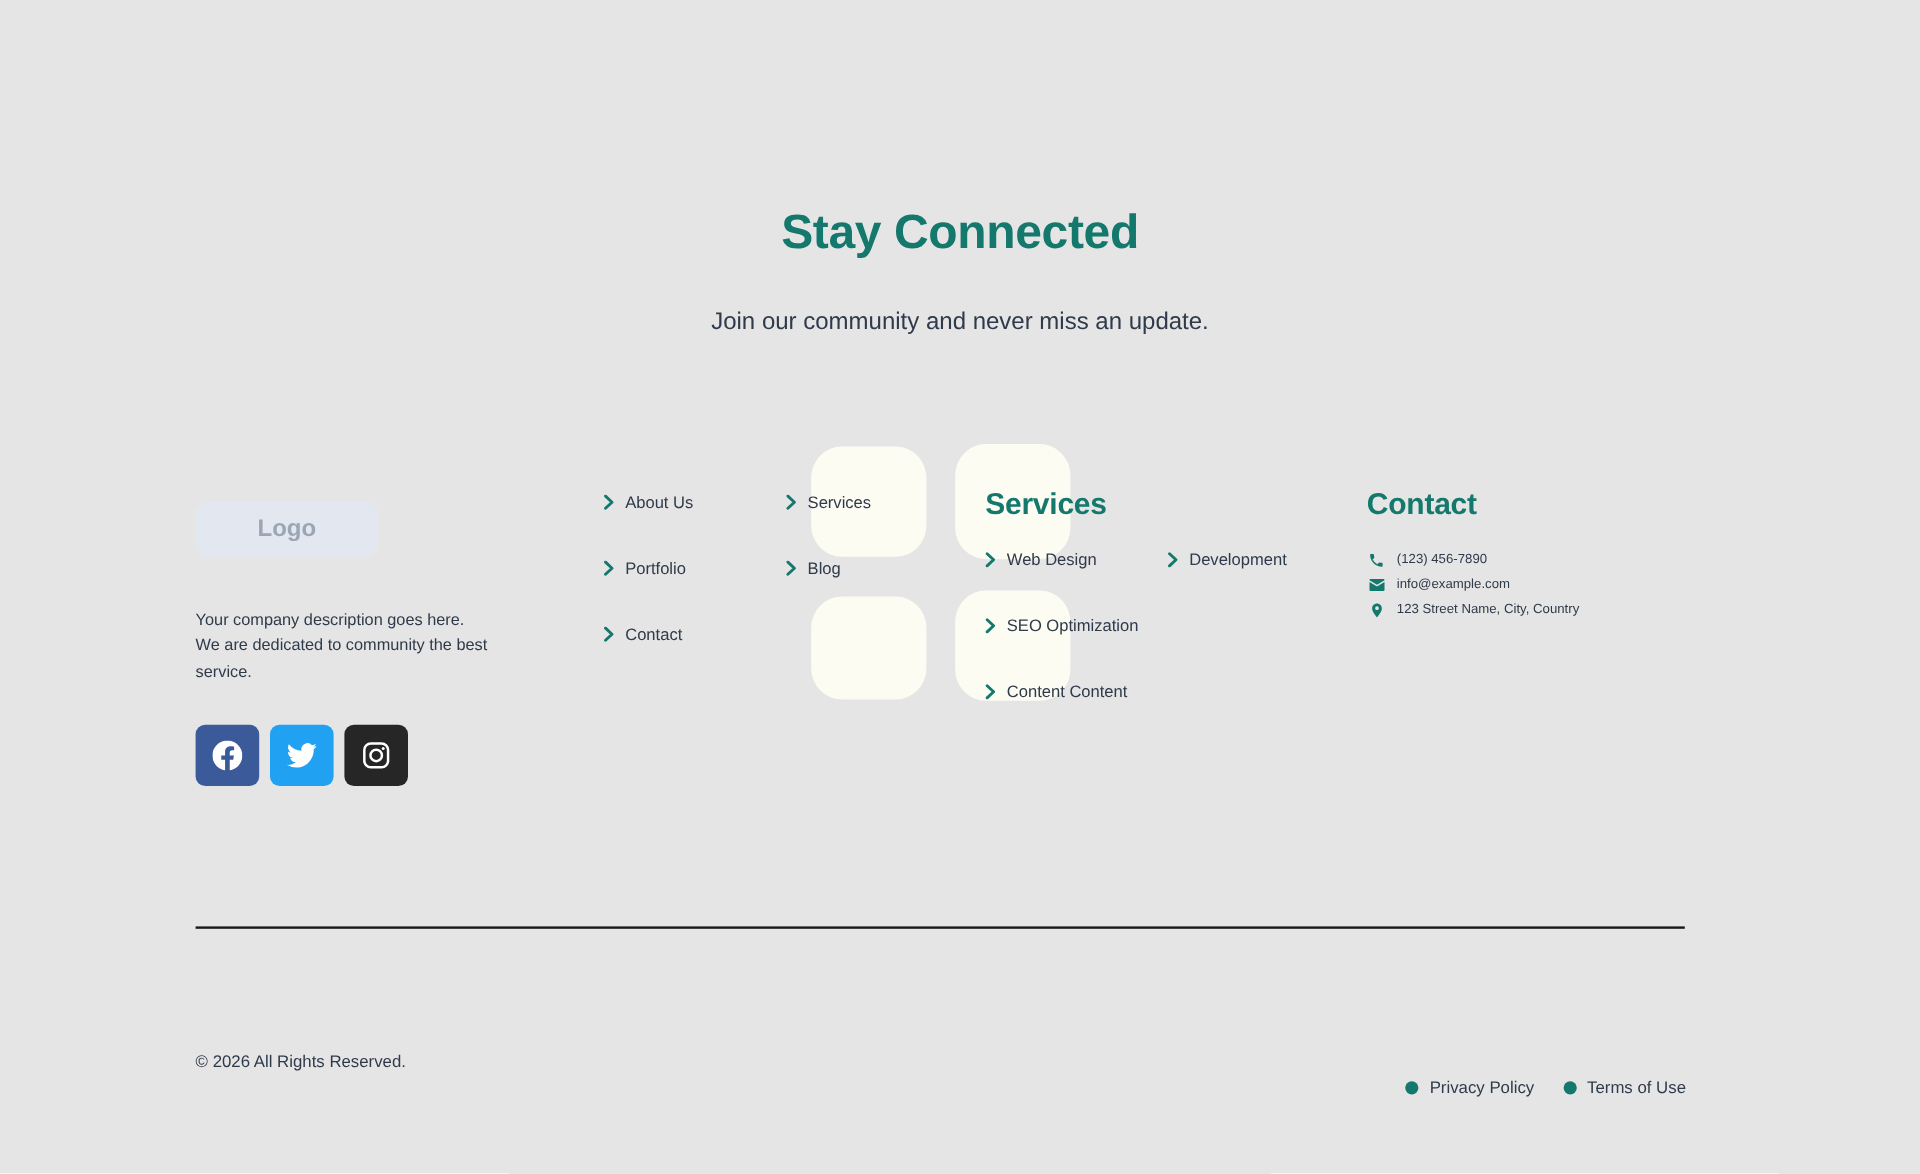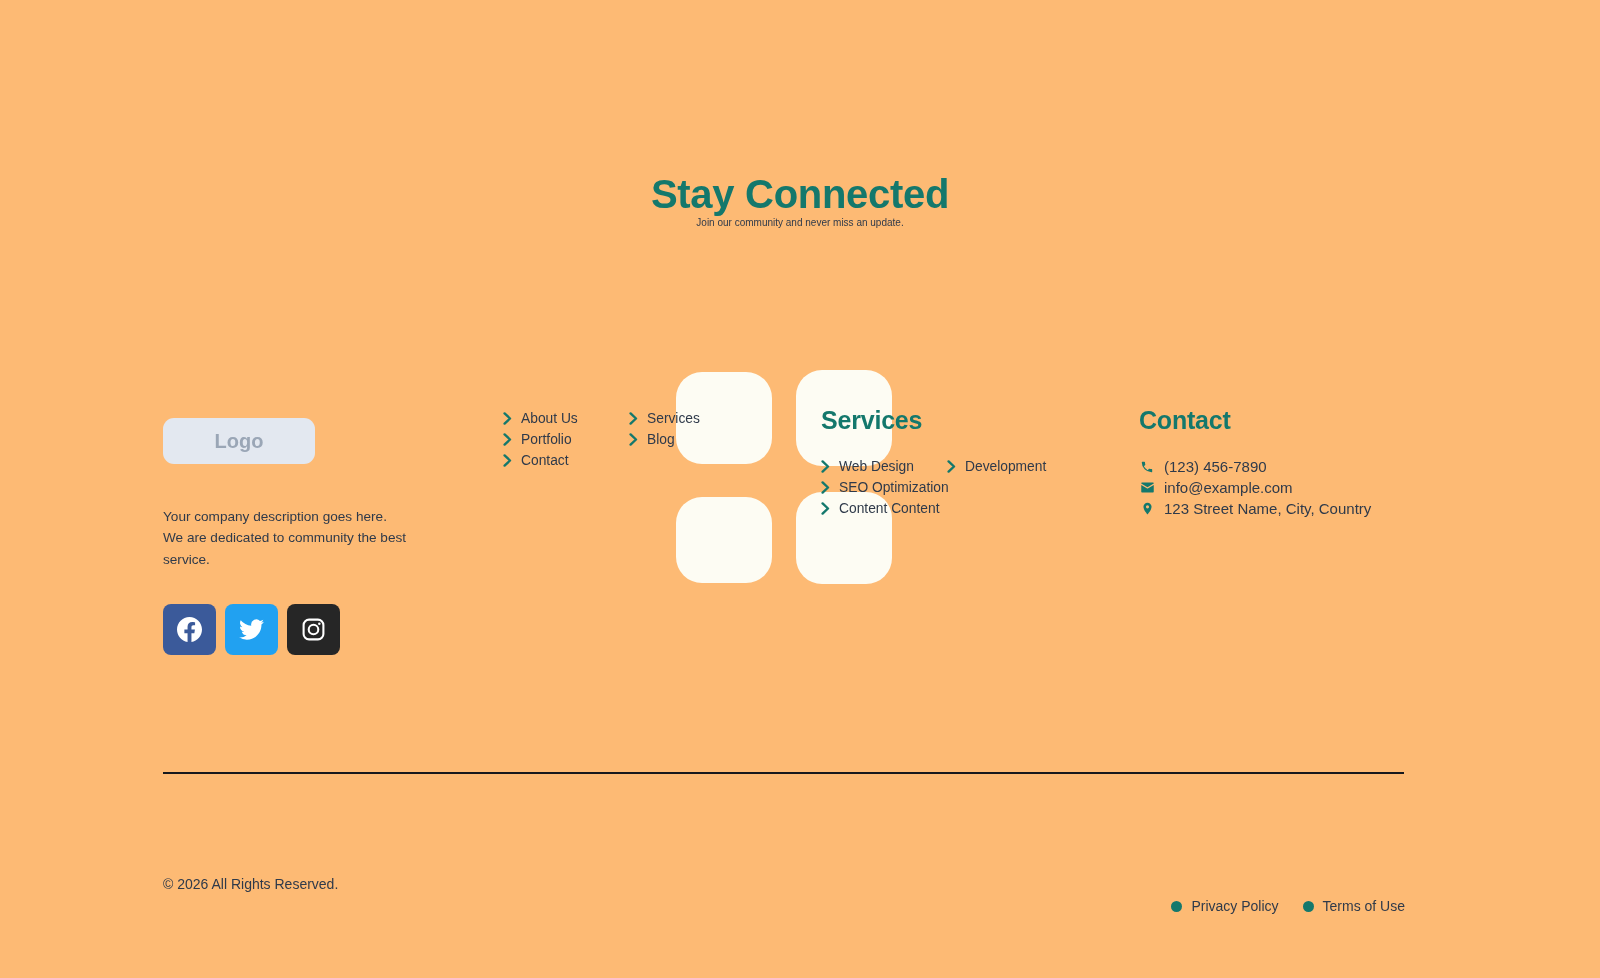--- a/index.html
+++ b/index.html
@@ -9,21 +9,21 @@
     height: 978px;
     background: #ffffff;
     font-family: "Liberation Sans", sans-serif;
     overflow: hidden;
   }
 
   #page {
     position: relative;
     width: 1600px;
     height: 978px;
-    background: #fdba74;
+    background: #e5e5e5;
   }
 
   
   .blob {
     position: absolute;
     background: #fdfcf3;
     border-radius: 26px;
     z-index: 0;
   }
   .blob-a { left: 676px; top: 372px; width: 96px; height: 92px; }
@@ -41,21 +41,22 @@
     z-index: 2;
   }
   .hero-title {
     font-size: 40px;
     font-weight: bold;
     color: #14786c;
     letter-spacing: -0.3px;
     line-height: 1.1;
   }
   .hero-sub {
-    font-size: 10px;
+    margin-top: 38px;
+    font-size: 20px;
     color: #2f3a4a;
     line-height: 1.4;
   }
 
   
   .columns {
     position: absolute;
     left: 163px;
     top: 408px;
     width: 1242px;
@@ -116,20 +117,21 @@
     margin-bottom: 23px;
     letter-spacing: -0.2px;
   }
 
   
   .link-grid {
     display: grid;
     grid-template-columns: 118px auto;
     column-gap: 8px;
     row-gap: 0px;
+    gap: 34px;
   }
   .link-item {
     display: flex;
     align-items: center;
     gap: 9px;
     height: 21px;
     cursor: pointer;
     white-space: nowrap;
   }
   .chev {
@@ -160,21 +162,21 @@
   .contact-ico {
     flex: 0 0 16px;
     width: 16px;
     display: flex;
     align-items: center;
     justify-content: center;
     color: #14786c;
   }
   .contact-ico svg { display: block; }
   .contact-label {
-    font-size: 15px;
+    font-size: 11px;
     color: #2f3a4a;
     line-height: 1;
   }
 
   
   .divider {
     position: absolute;
     left: 163px;
     top: 772px;
     width: 1241px;

